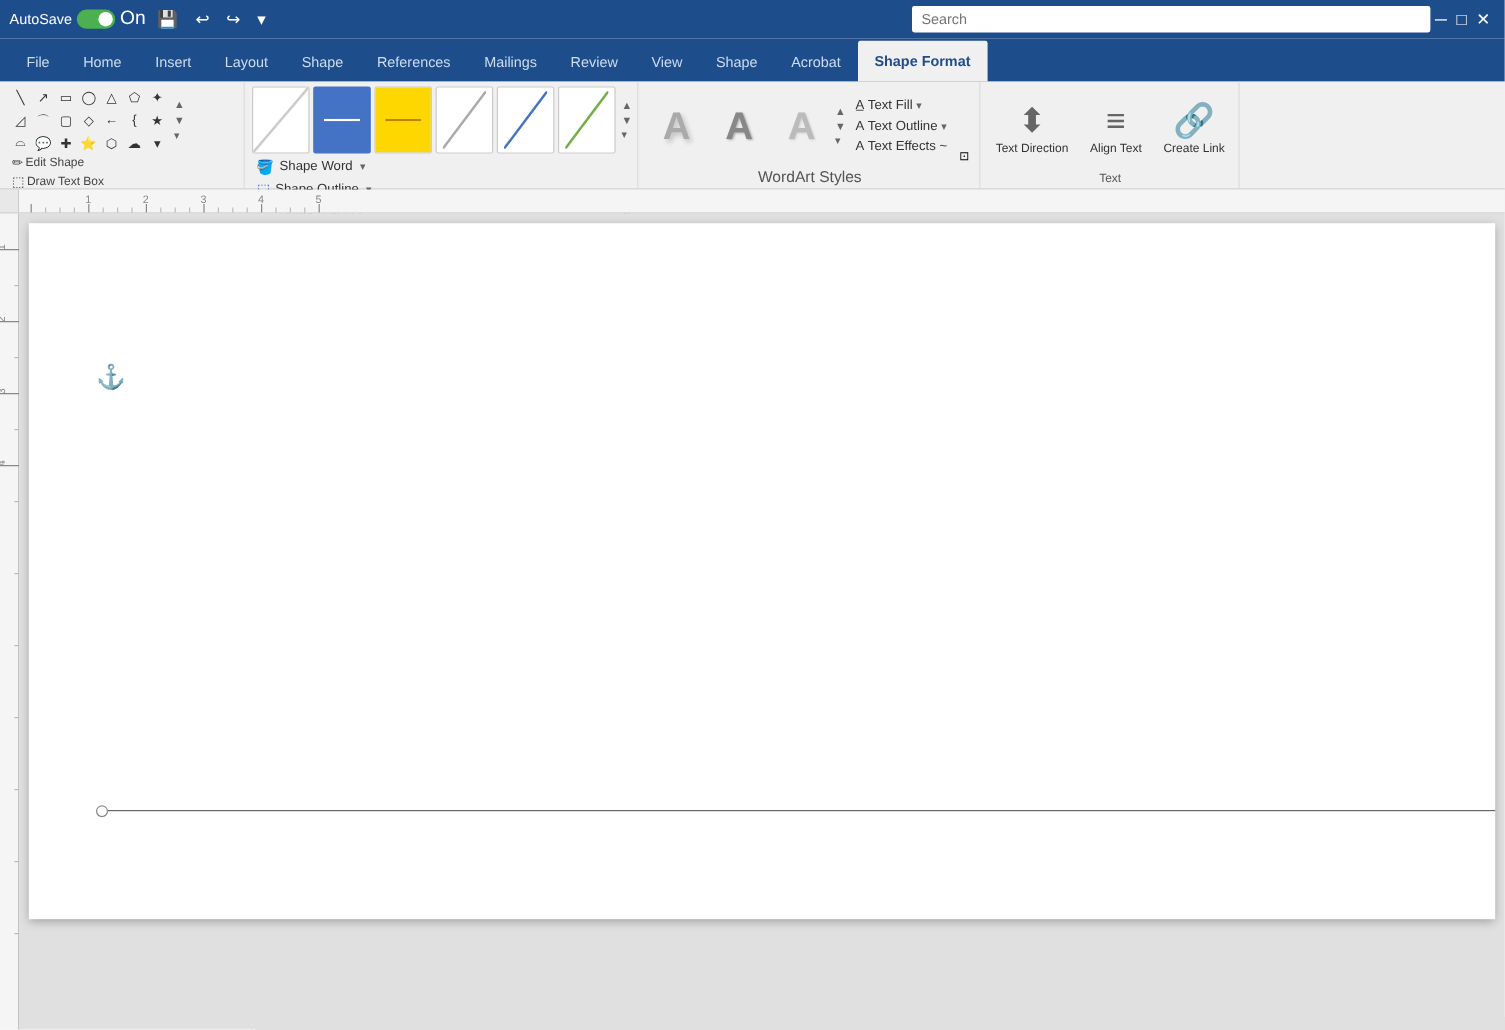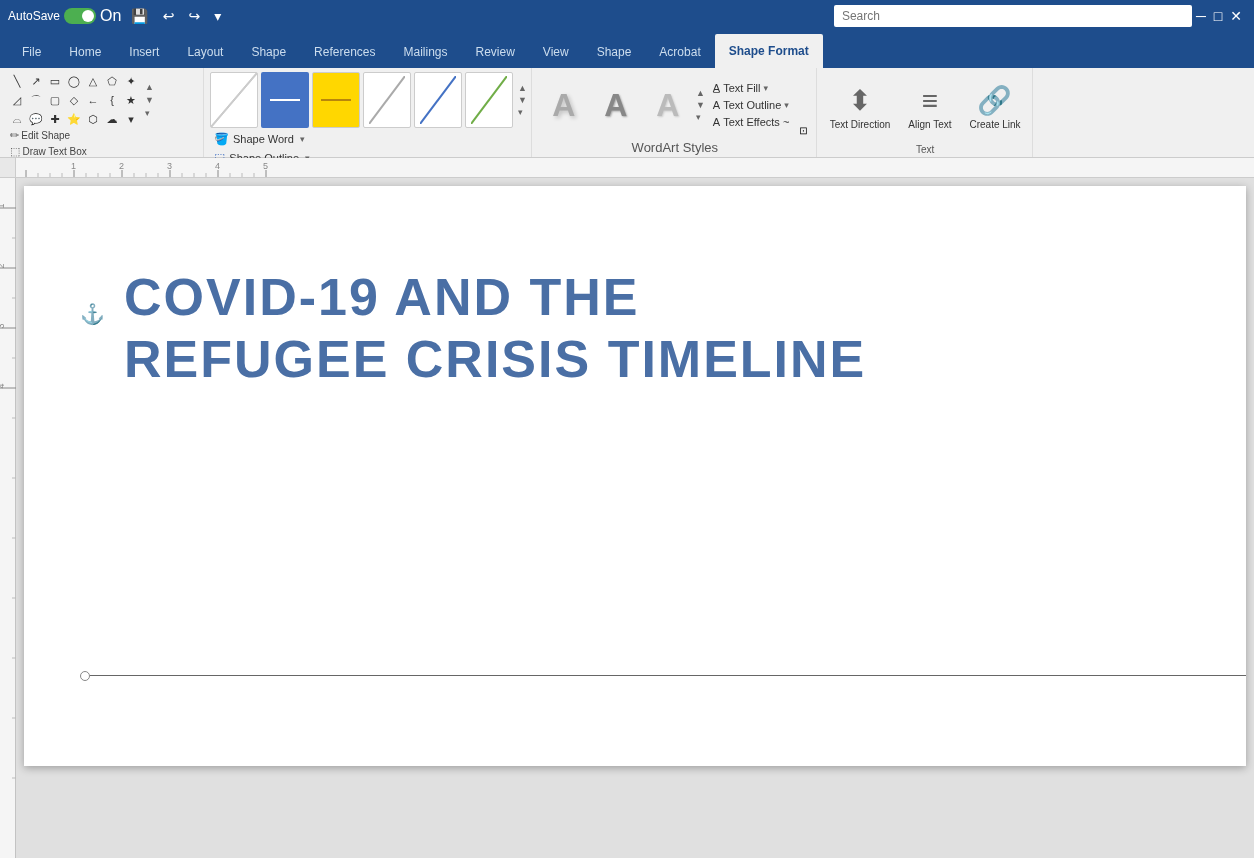--- a/index.html
+++ b/index.html
@@ -22,21 +22,21 @@
       display: inline-block; position: relative; cursor: pointer;
     }
     .toggle-btn::after {
       content: ''; position: absolute; right: 2px; top: 2px;
       width: 12px; height: 12px; background: white; border-radius: 50%;
     }
     .title-bar-center { flex: 2; text-align: center; font-size: 13px; }
     .title-bar-right { flex: 1; display: flex; justify-content: flex-end; align-items: center; }
     .search-bar {
       background: white; border: none; border-radius: 2px; padding: 3px 8px;
-      width: 358px; font-size: 12px; color: #333; height: 22px;
+      width: 432px; font-size: 12px; color: #333; height: 22px;
     }
     .toolbar-btn { background: none; border: none; color: white; font-size: 14px; cursor: pointer; padding: 2px 4px; }
 
     
     .ribbon-tabs {
       background: #1e4d8c;
       display: flex;
       align-items: flex-end;
       padding: 0 8px;
       height: 36px;
@@ -510,24 +510,20 @@
       <line x1="12" y1="540" x2="16" y2="540" stroke="#bbb"></line>
       <line x1="12" y1="600" x2="16" y2="600" stroke="#bbb"></line>
     </svg>
   </div>
 
   <div class="page-area">
     <div class="page" style="position:relative; min-height:580px;">
 
       <span class="anchor-icon">⚓</span>
 
-      <div class="document-title" style="margin-left:40px;">
-        <span>COVID-19 AND THE</span><br>
-        <span>REFUGEE CRISIS TIMELINE</span>
-      </div>
 
       <div class="line-element">
         <div class="line-handle"></div>
         <div class="line-body"></div>
       </div>
     </div>
   </div>
 </div>
 
 </body></html>

